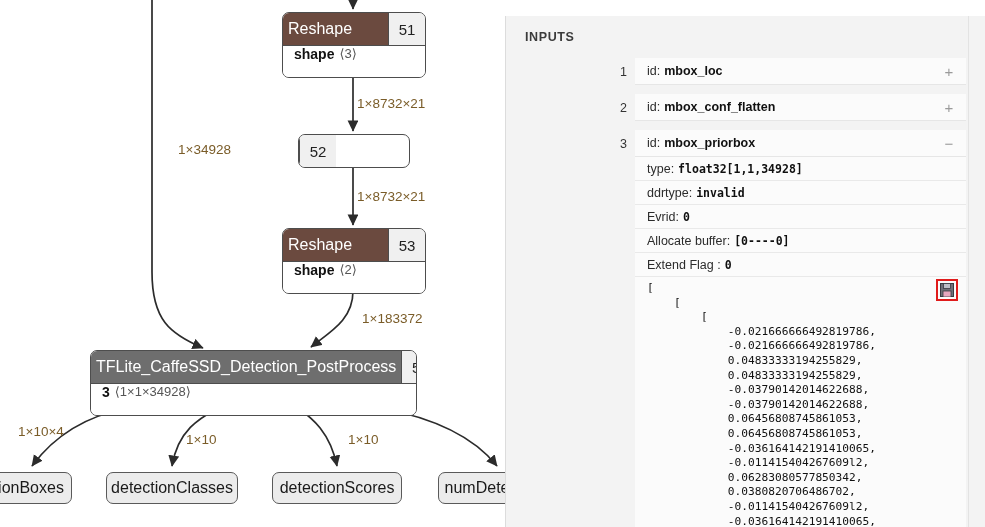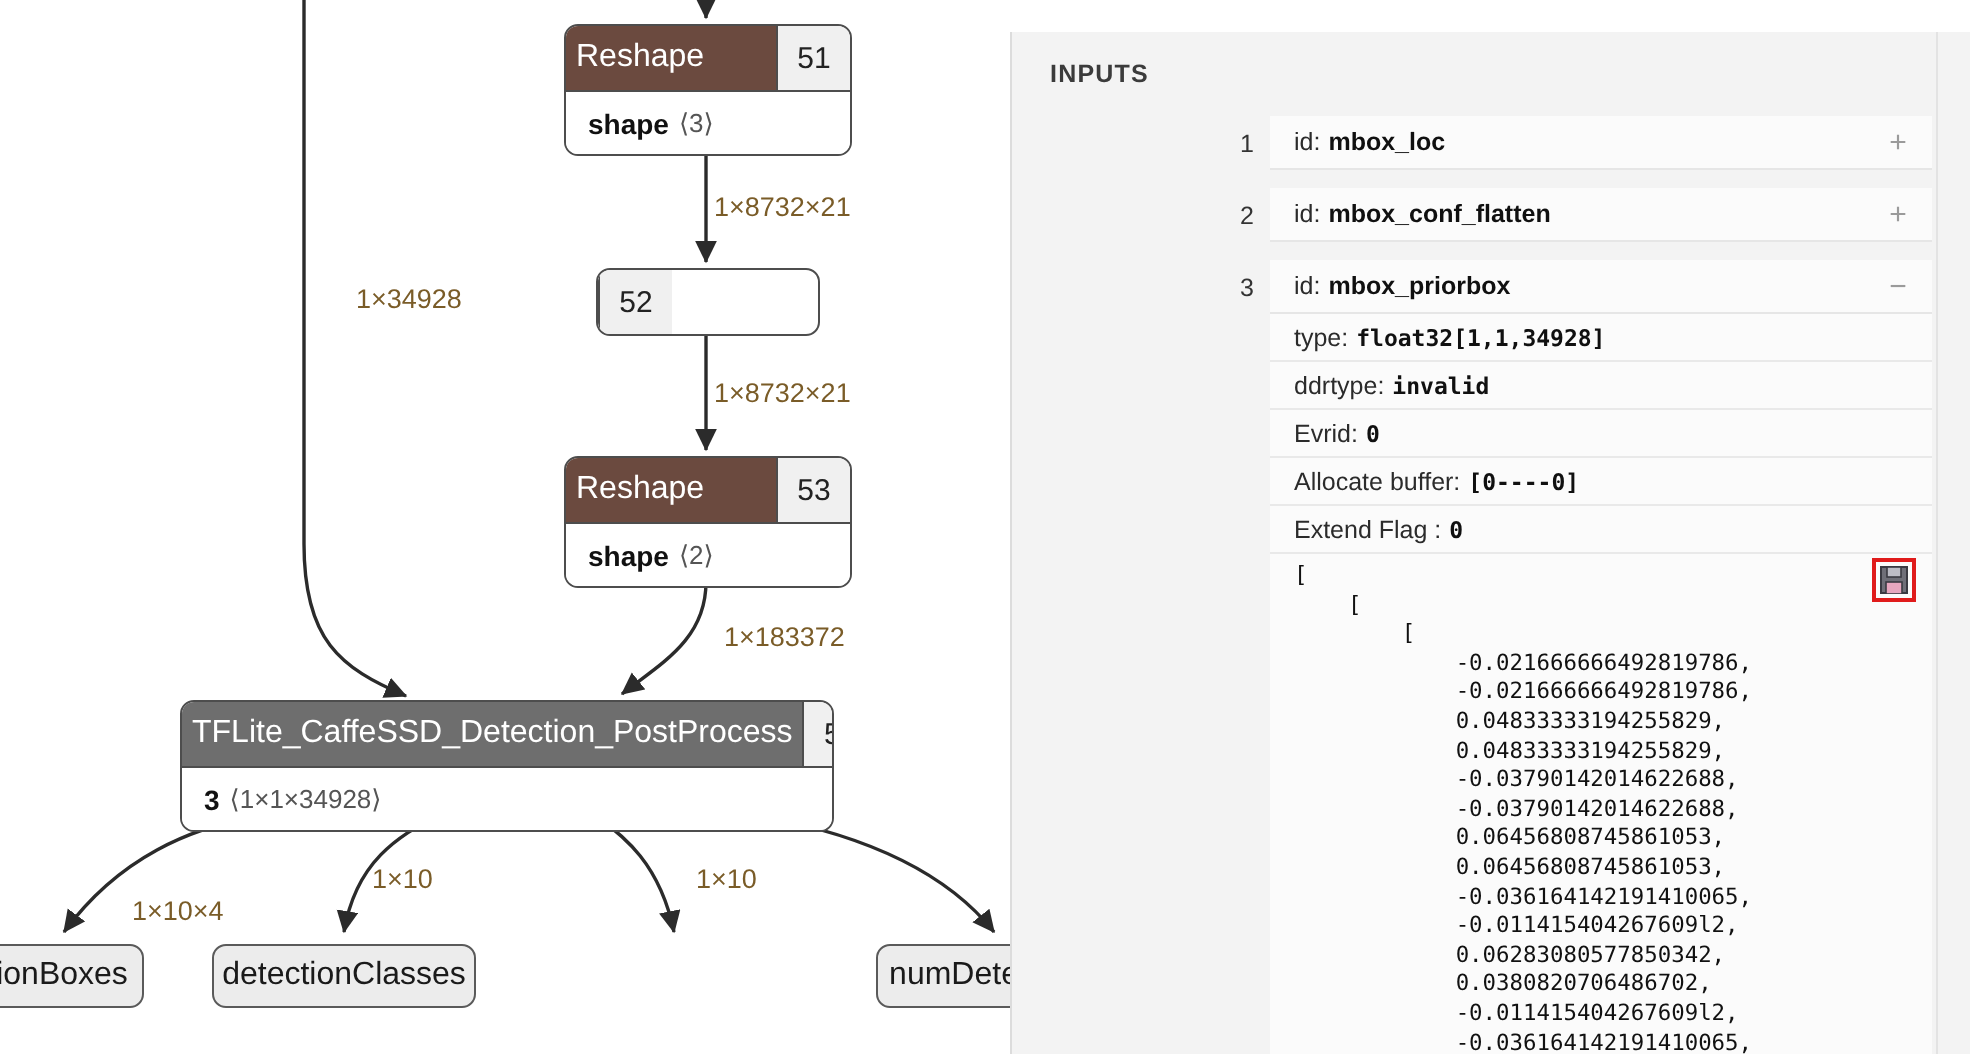--- a/index.html
+++ b/index.html
@@ -48,21 +48,21 @@
     background: #f0f0f0;
     color: #222222;
     font-size: 15px;
     display: flex; align-items: center; justify-content: center;
     border-left: 1px solid #4d4d4d;
   }
   .node-attr {
     border-top: 1px solid #4d4d4d;
     background: #ffffff;
     height: 31px;
-    display: flex; align-items: center;
+    display: flex; align-items: flex-start;
     padding: 0 11px;
     font-size: 14px;
     color: #1a1a1a;
     white-space: nowrap;
   }
   .node-attr .attr-key { font-weight: bold; color: #111111; }
   .node-attr .attr-val { color: #555555; margin-left: 5px; font-size: 13px; }
 
   .io-node {
     position: absolute;
@@ -278,29 +278,32 @@
         </div>
       </div>
     </div>
 
     <div class="io-node" style="left:-10px; top:472px; width:82px;">
       <span>ionBoxes</span>
     </div>
     <div class="io-node" style="left:106px; top:472px; width:132px;">
       <span>detectionClasses</span>
     </div>
+    <div class="io-node" style="left:272px; top:472px; width:130px;">
+      <span>detectionScores</span>
+    </div>
     <div class="io-node" style="left:438px; top:472px; width:78px;">
       <span>numDete</span>
     </div>
 
     <div class="edge-label" style="left:161px; top:142px;margin-left:17px;">1×34928</div>
     <div class="edge-label" style="left:357px; top:96px;">1×8732×21</div>
     <div class="edge-label" style="left:357px; top:189px;">1×8732×21</div>
     <div class="edge-label" style="left:362px; top:311px;">1×183372</div>
-    <div class="edge-label" style="left:18px;  top:448px;margin-left:48px;">1×10×4</div>
+    <div class="edge-label" style="left:18px;  top:424px;">1×10×4</div>
     <div class="edge-label" style="left:186px; top:432px;">1×10</div>
     <div class="edge-label" style="left:348px; top:432px;">1×10</div>
   </div>
 
   <div id="side-panel">
     <div class="panel-divider"></div>
 
     <div id="side-title">INPUTS</div>
 
     <div id="input-list">

